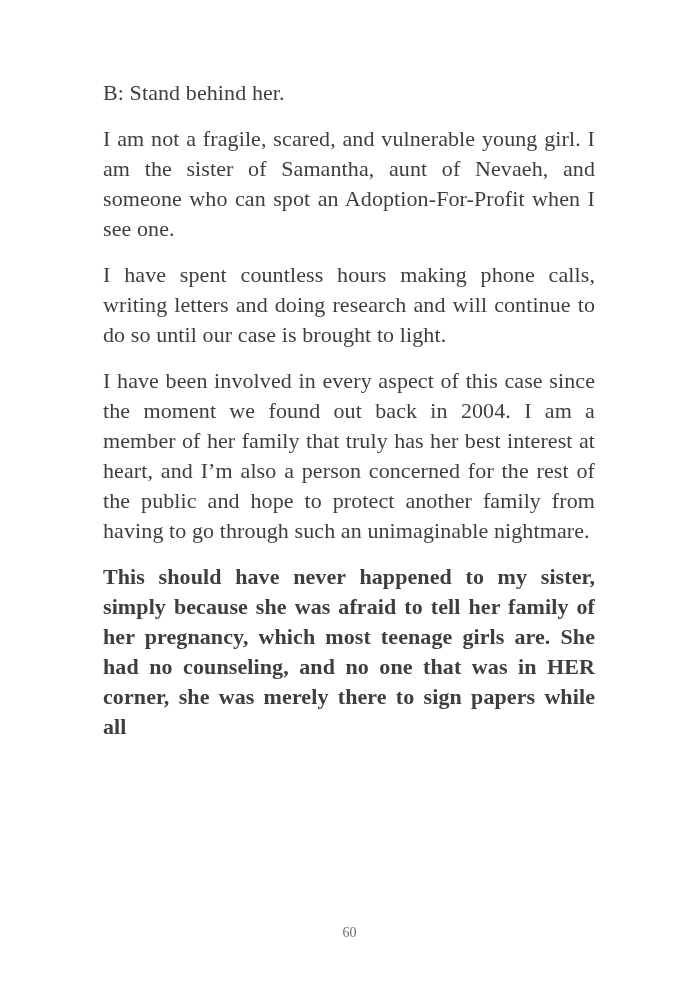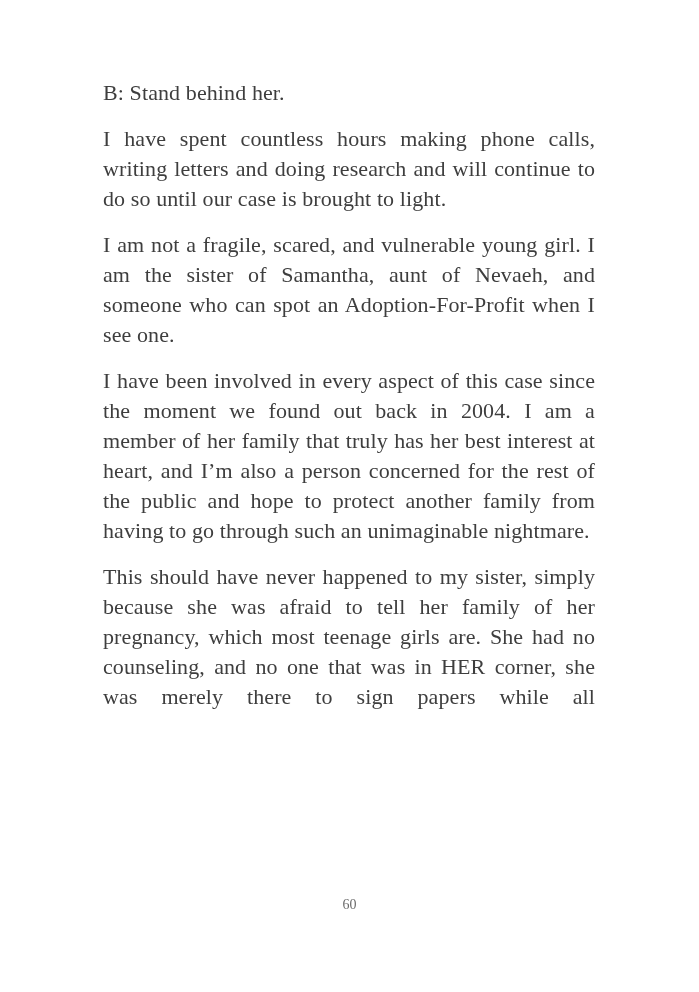--- a/index.html
+++ b/index.html
@@ -26,37 +26,38 @@
     margin: 0 0 16px 0;
     font-size: 22px;
     line-height: 30px;
     text-align: justify;
     letter-spacing: 0.1px;
   }
   .para.continued {
     
     text-align-last: justify;
     margin-bottom: 4px;
+    font-weight: bold;
   }
   .folio {
     position: absolute;
-    top: 896px;
+    top: 924px;
     left: 0;
     width: 100%;
     text-align: center;
     font-size: 14px;
     line-height: 18px;
     color: var(--page_number, #6b6b6b);
   }
 </style>
 </head>
 <body>
 
 <div class="page">
   <div class="content">
     <p class="para">B: Stand behind her.</p>
+    <p class="para">I am not a fragile, scared, and vulnerable young girl. I am the sister of Samantha, aunt of Nevaeh, and someone who can spot an Adoption-For-Profit when I see one.</p>
     <p class="para">I have spent countless hours making phone calls, writing letters and doing research and will continue to do so until our case is brought to light.</p>
-    <p class="para">I am not a fragile, scared, and vulnerable young girl. I am the sister of Samantha, aunt of Nevaeh, and someone who can spot an Adoption-For-Profit when I see one.</p>
     <p class="para">I have been involved in every aspect of this case since the moment we found out back in 2004. I am a member of her family that truly has her best interest at heart, and I’m also a person concerned for the rest of the public and hope to protect another family from having to go through such an unimaginable nightmare.</p>
     <p class="para continued">This should have never happened to my sister, simply because she was afraid to tell her family of her pregnancy, which most teenage girls are. She had no counseling, and no one that was in HER corner, she was merely there to sign papers while all</p>
   </div>
   <div class="folio">60</div>
 </div>
 
 </body></html>

